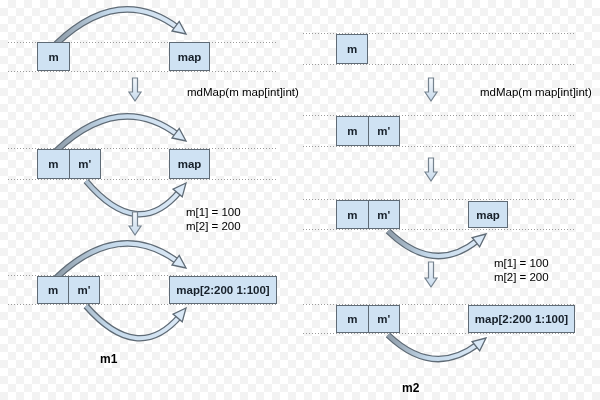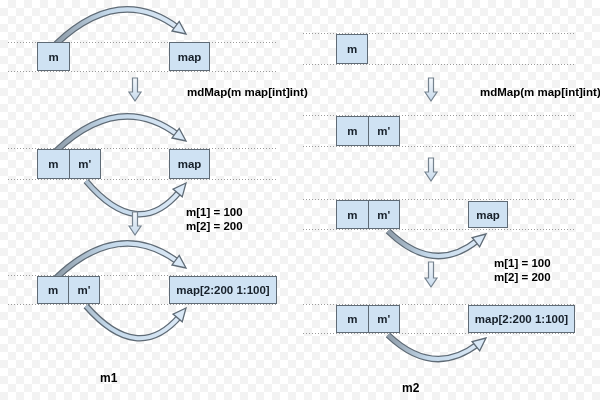--- a/index.html
+++ b/index.html
@@ -22,21 +22,21 @@
     background:#cfe2f3; border:1.5px solid #5f6b76;
     display:flex; align-items:center; justify-content:center;
     font-weight:bold; font-size:11.5px; color:#17202a; white-space:nowrap;
   }
   .pair{padding:0;}
   .pair .cell{
     flex:1 1 50%; height:100%; display:flex; align-items:center; justify-content:center;
   }
   .pair .cell + .cell{border-left:1.5px solid #5f6b76;}
   .anno{
-    position:absolute; font-weight:bold; font-size:11.5px; color:#000;
+    position:absolute; font-weight:normal; font-size:11.5px; color:#000;
     white-space:nowrap; line-height:13px;padding-left:32px;
   }
   .caption{
     position:absolute; font-weight:bold; font-size:12px; color:#000; white-space:nowrap;
   }
   svg.overlay{position:absolute; left:0; top:0; pointer-events:none;}
 </style>
 </head>
 <body>
 
@@ -155,16 +155,16 @@
   <div class="box" style="left:468px;top:305px;width:107px;height:28px;">map[2:200 1:100]</div>
 
   <div class="anno" style="left:155px;top:86px;">mdMap(m map[int]int)</div>
   <div class="anno" style="left:154px;top:206px;">m[1] = 100</div>
   <div class="anno" style="left:154px;top:220px;">m[2] = 200</div>
 
   <div class="anno" style="left:448px;top:86px;">mdMap(m map[int]int)</div>
   <div class="anno" style="left:462px;top:257px;">m[1] = 100</div>
   <div class="anno" style="left:462px;top:271px;">m[2] = 200</div>
 
-  <div class="caption" style="left:100px;top:371px;">m1</div>
+  <div class="caption" style="left:100px;top:352px;">m1</div>
   <div class="caption" style="left:402px;top:381px;">m2</div>
 
 </div>
 
 </body></html>

